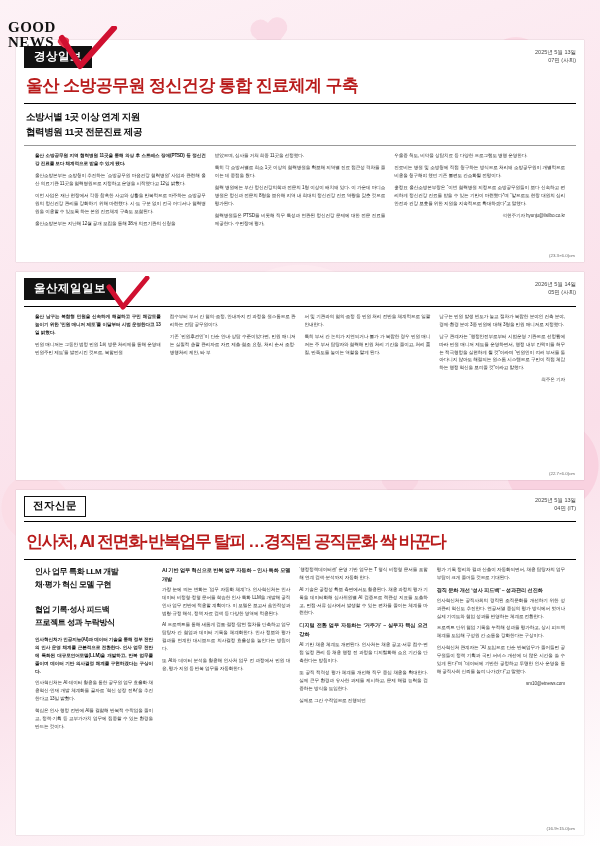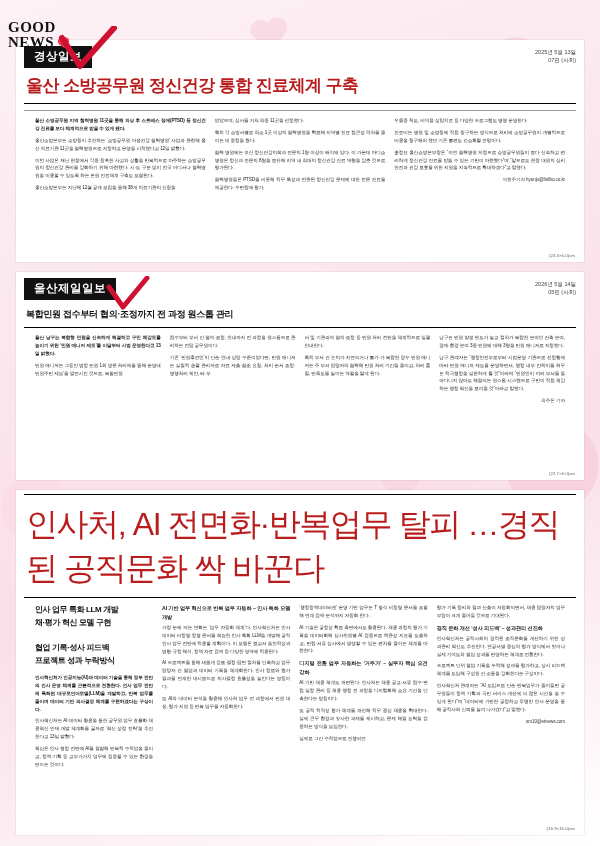--- a/index.html
+++ b/index.html
@@ -143,24 +143,24 @@
   .headline {
     font-weight: bold;
     color: #b91c1c;
     margin: 6px 10px 2px;
     letter-spacing: -.6px;
   }
   .c1-head { font-size: 17px; }
   .c2-kicker { font-size: 9px; margin: 8px 10px 0; font-weight: bold; color:#111; letter-spacing:-.3px;}
   .c2-head { font-size: 17.5px; margin-top: 3px; }
   .c3-head {
-    font-size: 32px;
+    font-size: 17px;
     margin: 8px 10px 4px;
     letter-spacing: -1.4px;
-    font-weight: normal;
+    font-weight: bold;
   }
 
   .subhead {
     margin: 6px 10px 0;
     font-size: 9.5px;
     font-weight: bold;
     line-height: 1.55;
     letter-spacing: -.4px;
     color: #111;
   }
@@ -236,20 +236,22 @@
 </div>
 
 <div class="clip clip-1">
   <div style="position:relative;">
     <span class="masthead">경상일보</span>
     <span class="issue-meta" style="top:8px; white-space:pre-line;">2025년 5월 13일
 07면 (사회)</span>
   </div>
   <div class="headline c1-head">울산 소방공무원 정신건강 통합 진료체계 구축</div>
   <div class="rule"></div>
+  <div class="subhead" style="white-space:pre-line;">소방서별 1곳 이상 연계 지원
+협력병원 11곳 전문진료 제공</div>
   <div class="rule thin"></div>
   <div class="cols">
     <div class="col">
       <p class="lede">울산 소방공무원 지역 협력병원 11곳을 통해 외상 후 스트레스 장애(PTSD) 등 정신건강 진료를 보다 체계적으로 받을 수 있게 됐다.</p>
       <p>울산소방본부는 소방청이 추진하는 ‘소방공무원 마음건강 협력병원’ 사업과 관련해 울산 의료기관 11곳을 협력병원으로 지정하고 운영을 시작했다고 12일 밝혔다.</p>
       <p>이번 사업은 재난 현장에서 각종 참혹한 사고와 상황을 반복적으로 마주하는 소방공무원의 정신건강 관리를 강화하기 위해 마련됐다. 시·도 구분 없이 전국 어디서나 협력병원을 이용할 수 있도록 하는 본원 진료체계 구축도 포함된다.</p>
       <p>울산소방본부는 지난해 12월 공개 모집을 통해 38개 의료기관의 신청을</p>
     </div>
     <div class="col">
       <p>받았으며, 심사를 거쳐 최종 11곳을 선정했다.</p>
@@ -266,21 +268,20 @@
   </div>
   <div class="footer-meta">(23.3×6.0)cm</div>
 </div>
 
 <div class="clip clip-2">
   <div style="position:relative;">
     <span class="masthead">울산제일일보</span>
     <span class="issue-meta" style="top:8px; white-space:pre-line;">2026년 5월 14일
 05면 (사회)</span>
   </div>
-  <div class="c2-kicker">복합민원 접수부터 협의·조정까지 전 과정 원스톱 관리</div>
   <div class="rule"></div>
   <div class="cols">
     <div class="col">
       <p class="lede">울산 남구는 복합형 민원을 신속하게 해결하고 구민 체감도를 높이기 위한 ‘민원 매니저 제도’를 이달부터 시범 운영한다고 13일 밝혔다.</p>
       <p>민원 매니저는 그동안 법정 민원 1회 방문 처리제를 통해 운영돼 민원주민 제도’를 발전시킨 것으로, 복합민원</p>
     </div>
     <div class="col">
       <p>접수부터 부서 간 협의·조정, 안내까지 전 과정을 원스톱으로 관리하는 전담 공무원이다.</p>
       <p>기존 ‘민원후견인’이 단순 안내·상담 수준이었다면, 민원 매니저는 실질적 총괄 관리자로 자료 제출·협조 요청, 처리 순서 조정·병행처리 제안, 타 부</p>
     </div>
@@ -291,20 +292,25 @@
     <div class="col">
       <p>남구는 민원 발생 빈도가 높고 절차가 복잡한 분야인 건축 분야, 경제·환경 분야 3종 민원에 대해 3명을 민원 매니저로 지정했다.</p>
       <p>남구 관계자는 “행정안전부로부터 시범운영 기관으로 선정됨에 따라 민원 매니저 제도를 운영하면서, 행정 내부 칸막이를 허무는 적극행정을 실현하게 될 것”이라며 “민원인이 여러 부서를 돌아다니지 않아도 해결되는 원스톱 시스템으로 구민이 직접 체감하는 행정 혁신을 보여줄 것”이라고 말했다.</p>
       <div class="byline" style="margin:2px 0 0;">최주은 기자</div>
     </div>
   </div>
   <div class="footer-meta">(22.7×6.0)cm</div>
 </div>
 
 <div class="clip clip-3">
+  <div style="position:relative;">
+    <span class="masthead plain">전자신문</span>
+    <span class="issue-meta" style="top:6px; white-space:pre-line;">2025년 5월 13일
+04면 (IT)</span>
+  </div>
   <div class="rule" style="margin:4px 8px 0;"></div>
   <div class="headline c3-head">인사처, AI 전면화·반복업무 탈피 …경직된 공직문화 싹 바꾼다</div>
   <div class="rule"></div>
   <div class="cols" style="align-items:flex-start;">
     <div class="col" style="flex:0 0 118px;">
       <div class="subhead" style="margin:0 0 6px; font-size:8px; line-height:1.6; white-space:pre-line;">인사 업무 특화 LLM 개발
 채·평가 혁신 모델 구현
 
 협업 기록·성사 피드백
 프로젝트 성과 누락방식</div>

